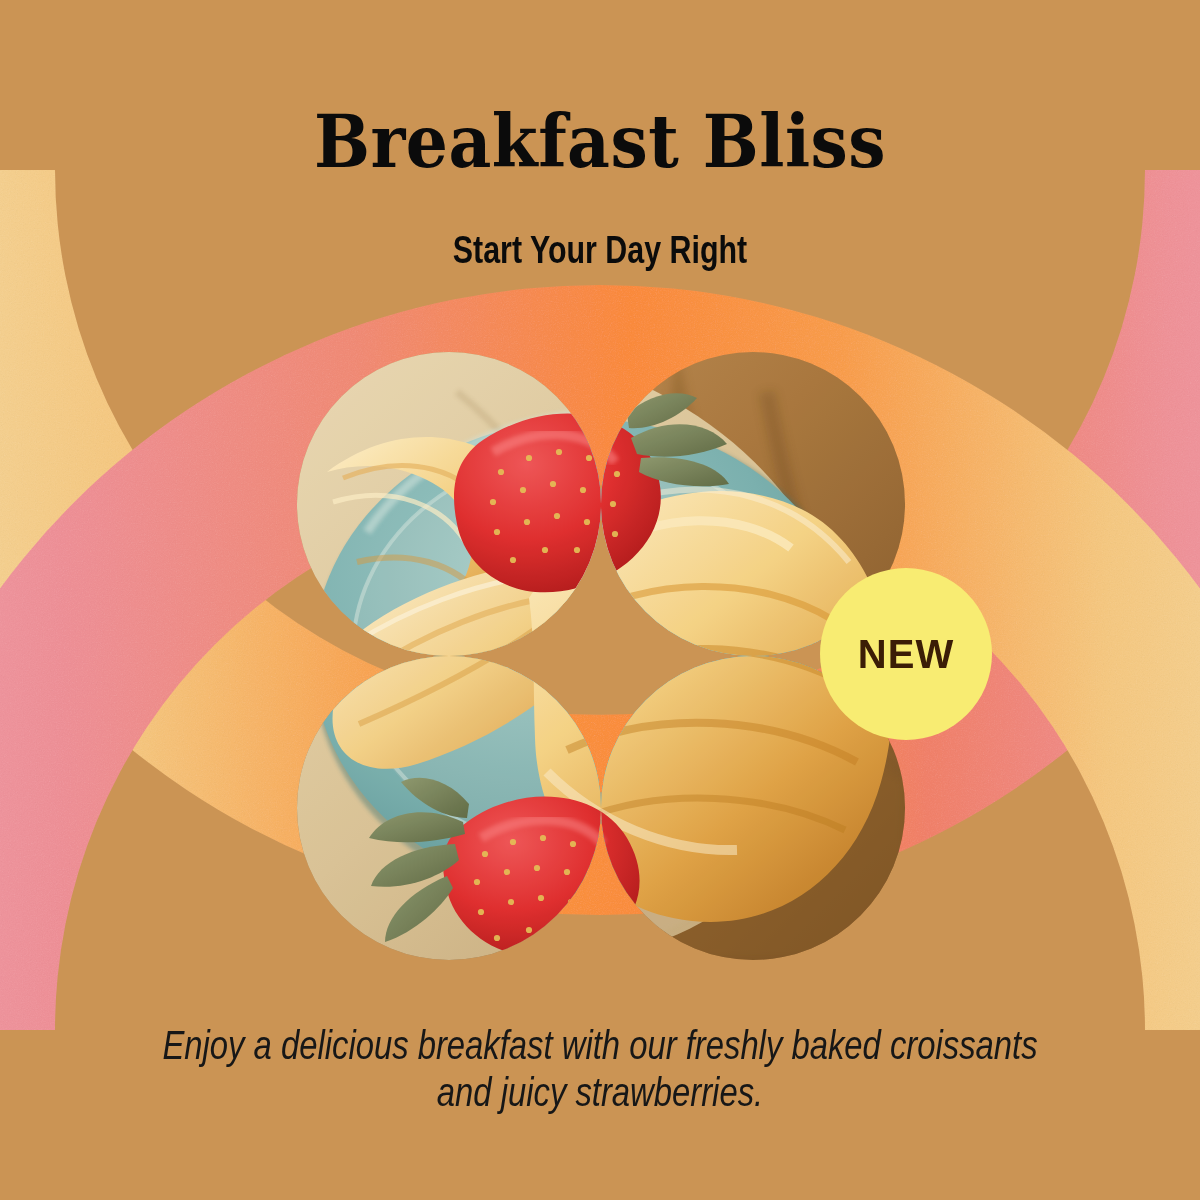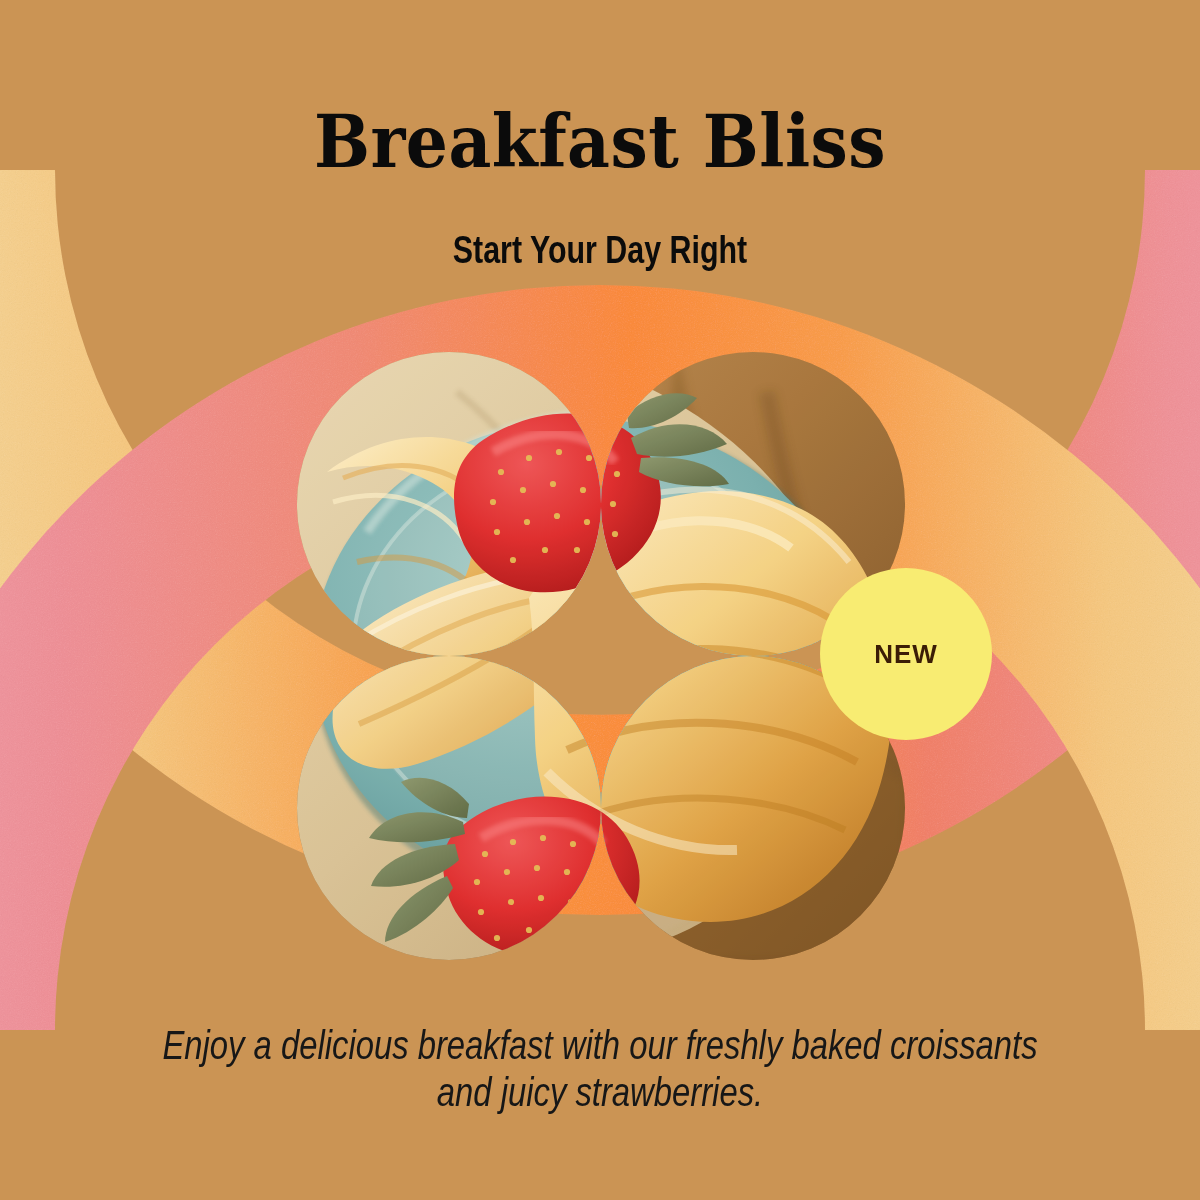--- a/index.html
+++ b/index.html
@@ -44,21 +44,21 @@
     width: 172px;
     height: 172px;
     border-radius: 50%;
     background: #F8EC72;
     display: flex;
     align-items: center;
     justify-content: center;
   }
   .new-badge .new-label {
     font-family: "Liberation Sans", sans-serif;
-    font-size: 26px;
+    font-size: 40px;
     font-weight: 600;
     letter-spacing: 1px;
     color: #3B1D06;
     line-height: 1;
   }
 
   
   .headline {
     position: absolute;
     left: 0;

